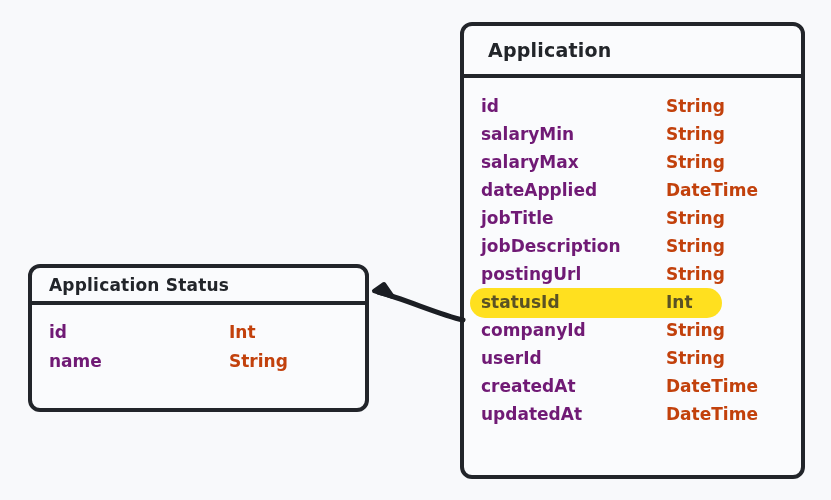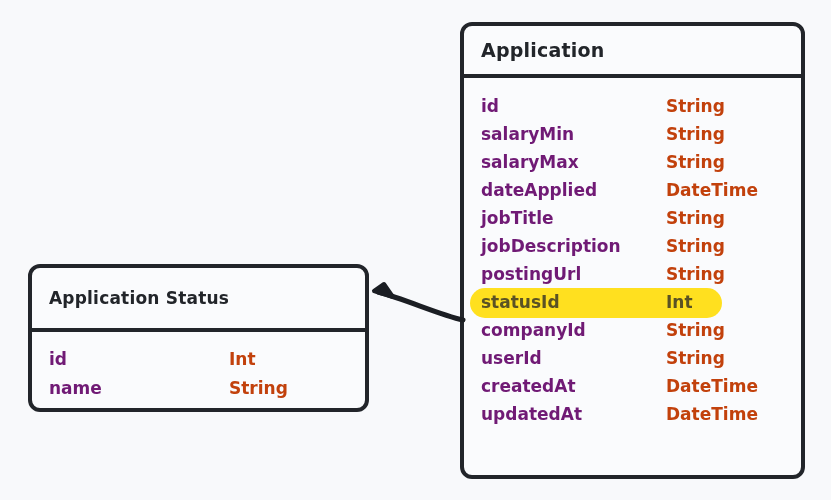--- a/index.html
+++ b/index.html
@@ -83,35 +83,35 @@
   }
 
   
   #entity-application {
     left: 460px;
     top: 22px;
     width: 345px;
     height: 457px;
   }
   #entity-application .entity-header { height: 52px; }
-  #entity-application .entity-title { font-size: 19px; }
+  #entity-application .entity-title { font-size: 19px; margin-left: 7px; }
   #entity-application .entity-body { padding-top: 14px; }
   #entity-application .field-row { font-size: 17px; }
   #entity-application .field-name { font-size: 17px; }
   #entity-application .field-type { font-size: 17px; left: 202px; }
   #entity-application .hl-blob { width: 252px; }
 
   
   #entity-application-status {
     left: 28px;
     top: 264px;
     width: 341px;
     height: 148px;
   }
-  #entity-application-status .entity-header { height: 64px; text-align: right; }
+  #entity-application-status .entity-header { height: 37px; text-align: right; }
   #entity-application-status .entity-title { font-size: 17px; }
   #entity-application-status .entity-body { padding-top: 12px; }
   #entity-application-status .field-row { height: 29px; font-size: 17px; }
   #entity-application-status .field-name { font-size: 17px; }
   #entity-application-status .field-type { font-size: 17px; left: 197px; }
 
   
   #relationship-arrow {
     position: absolute;
     left: 360px;

